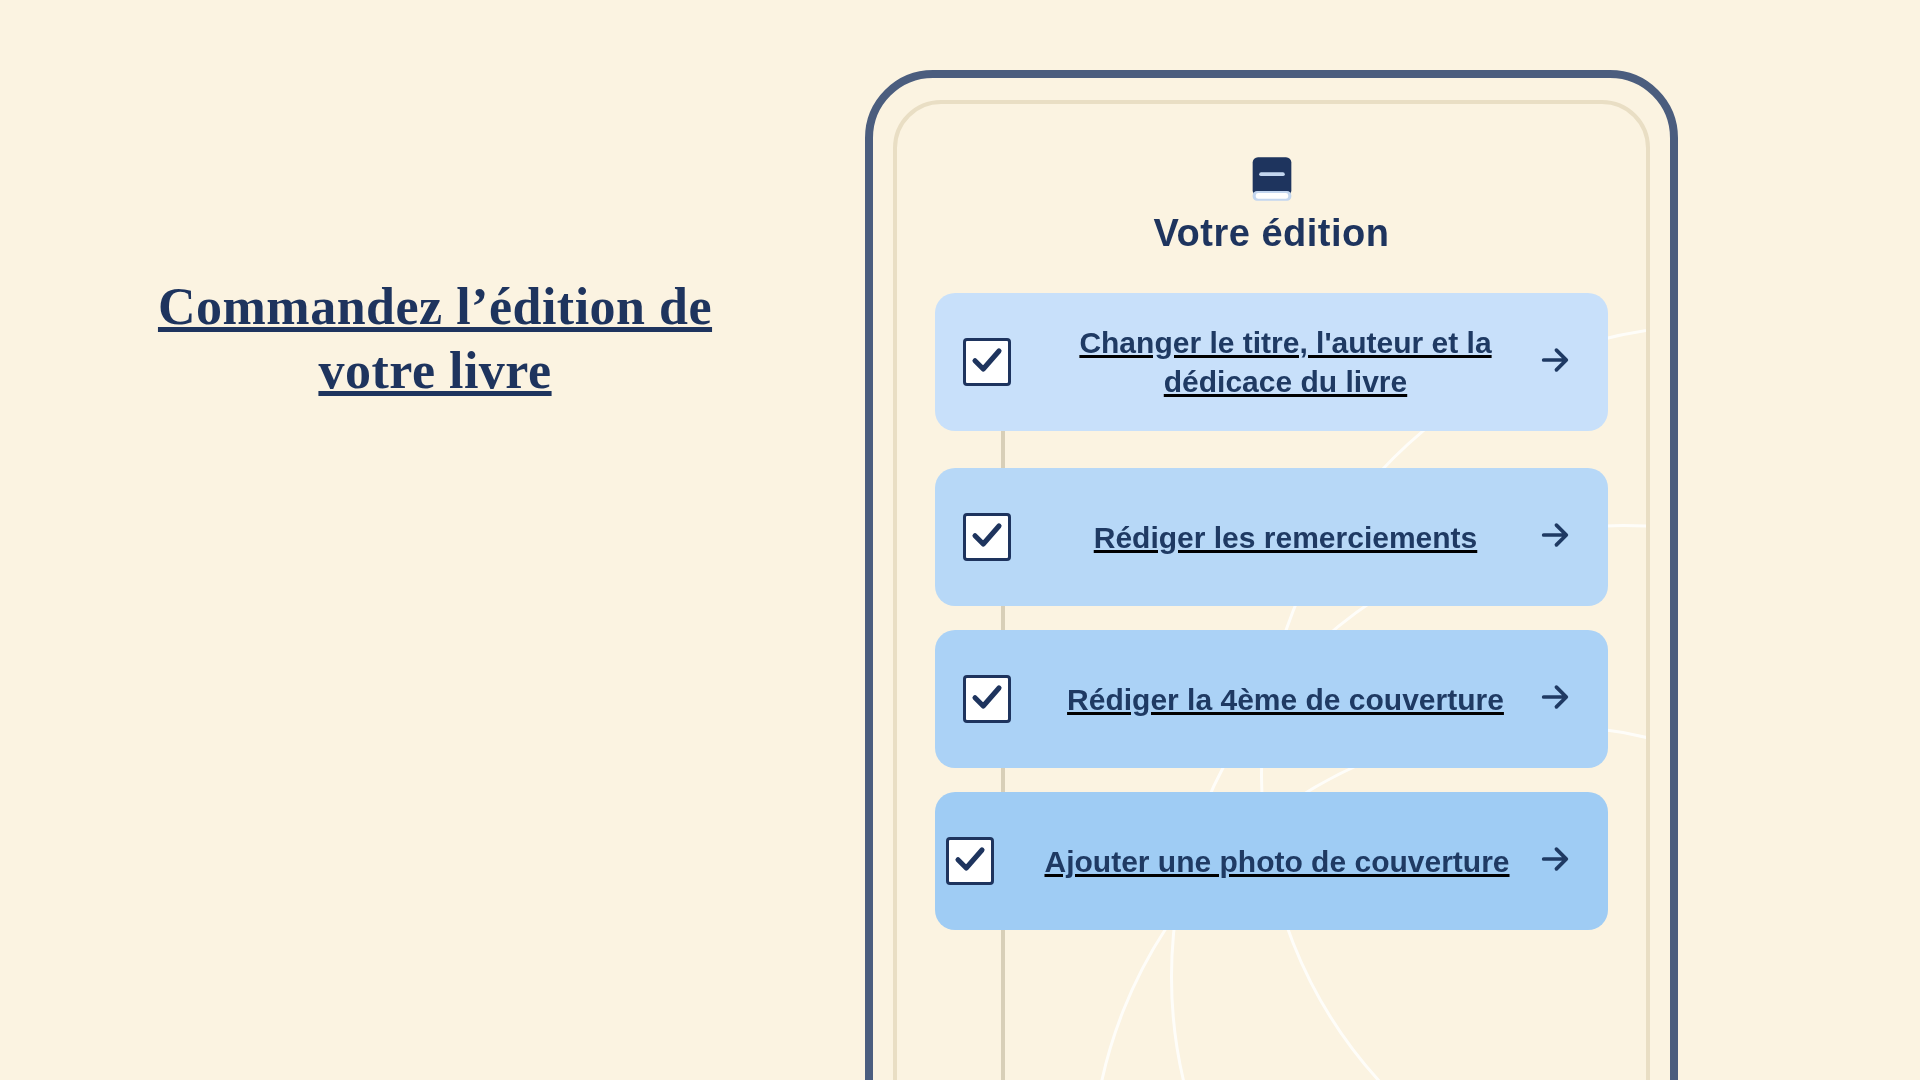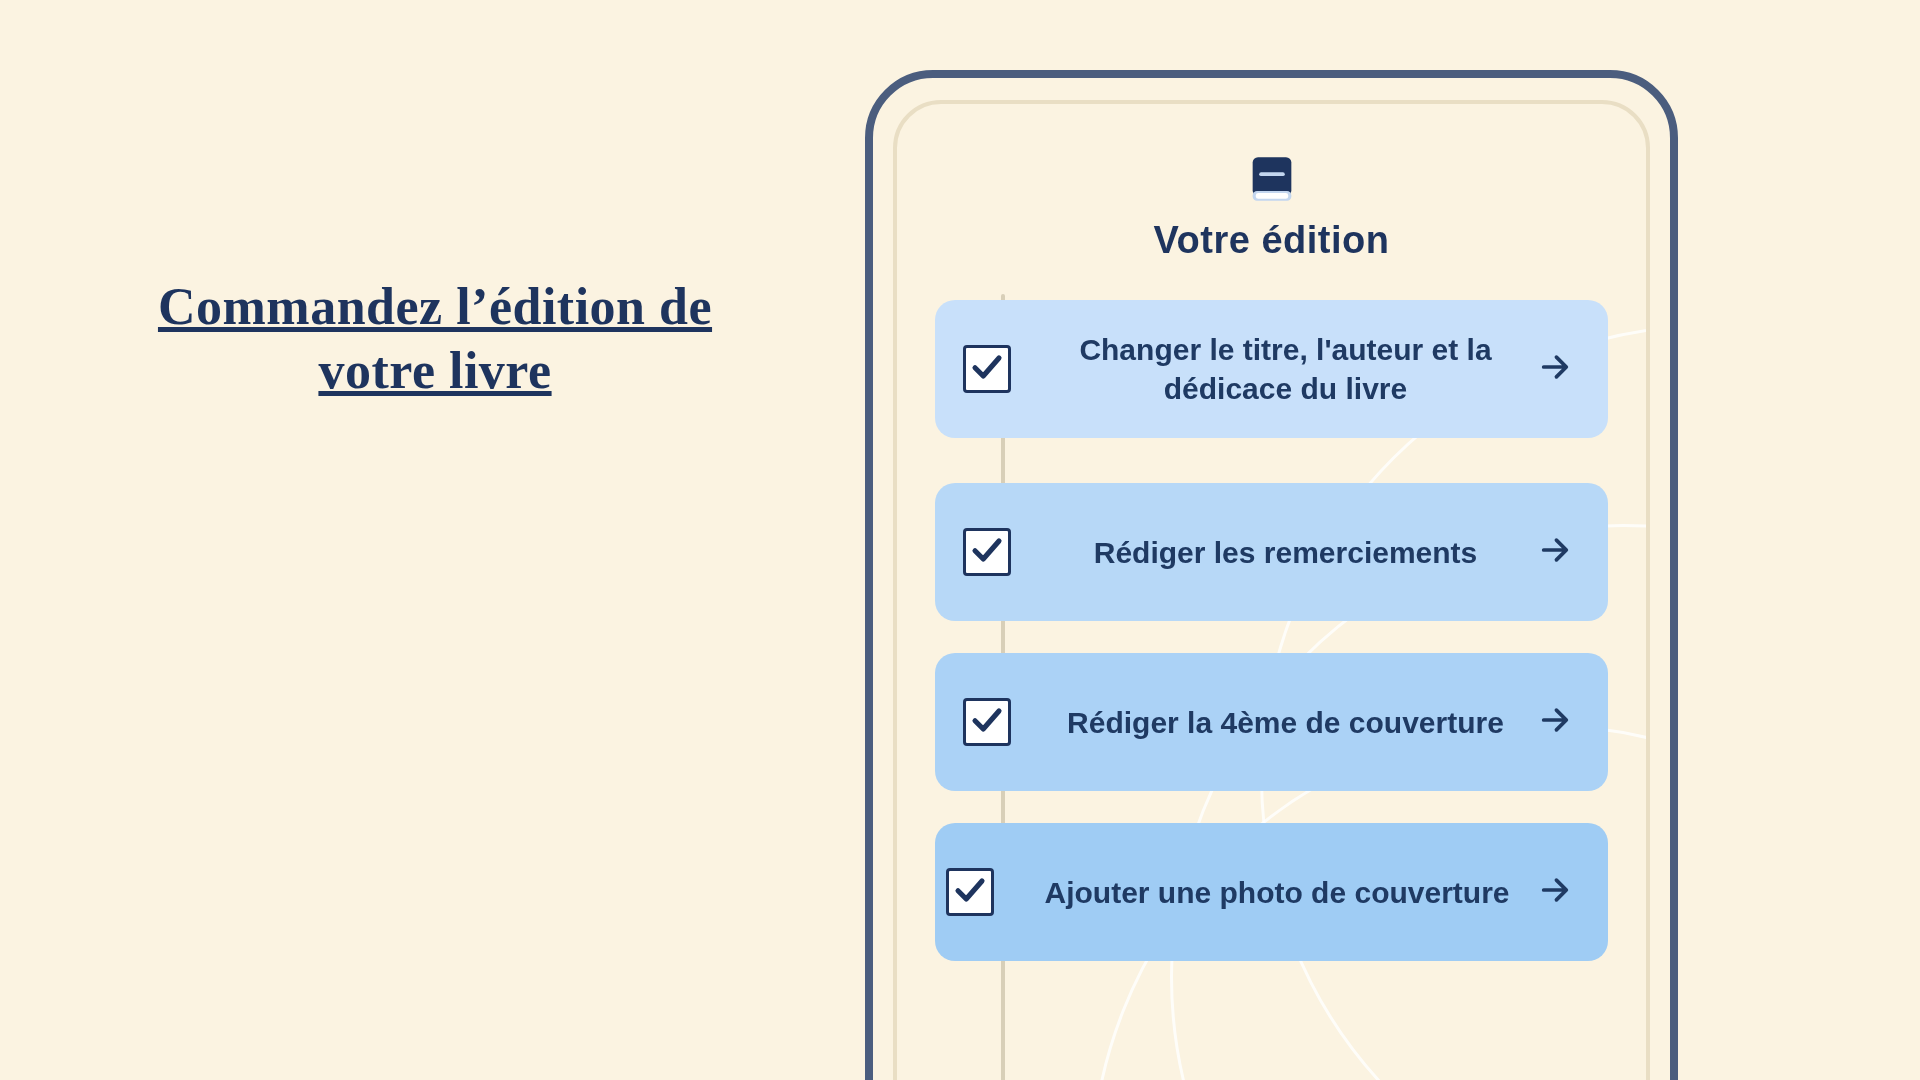--- a/index.html
+++ b/index.html
@@ -86,21 +86,21 @@
 
   .edition-header{
     text-align:center;
     margin-top:6px;
   }
   .book-icon{
     display:inline-block;
     vertical-align:middle;
   }
   .edition-title{
-    margin-top:7px;
+    margin-top:0;
     font-size:38px;
     font-weight:800;
     color:var(--navy);
     letter-spacing:0.5px;
   }
 
   .timeline{
     position:absolute;
     left:104px;
     top:190px;
@@ -108,24 +108,25 @@
     height:900px;
     background:#c9bfa6;
     border-radius:2px;
     opacity:0.7;
   }
 
   .tasks{
     margin-top:38px;
     display:flex;
     flex-direction:column;
-    gap:32px;
+    gap:24px;
     padding:0 2px;
     position:relative;
     z-index:2;
+    text-decoration:underline;
   }
   .task{
     display:flex;
     align-items:center;
     height:138px;
     border-radius:20px;
     padding:0 30px 0 28px;
     box-sizing:border-box;
     position:relative;
   }

